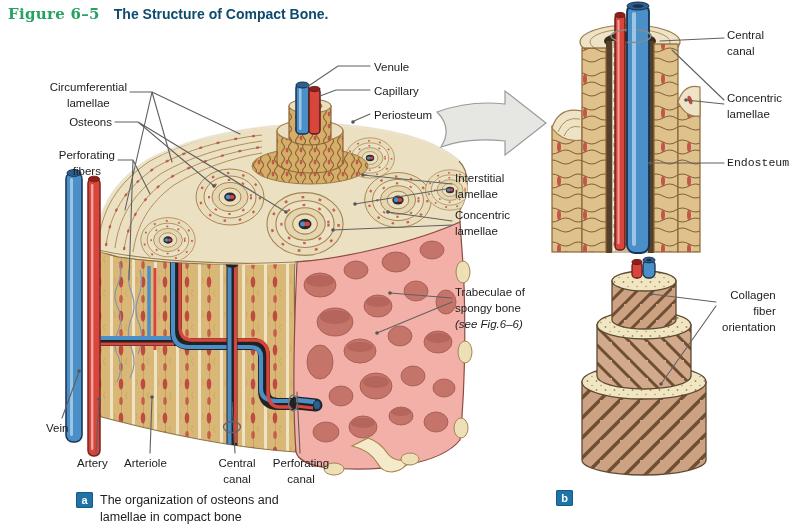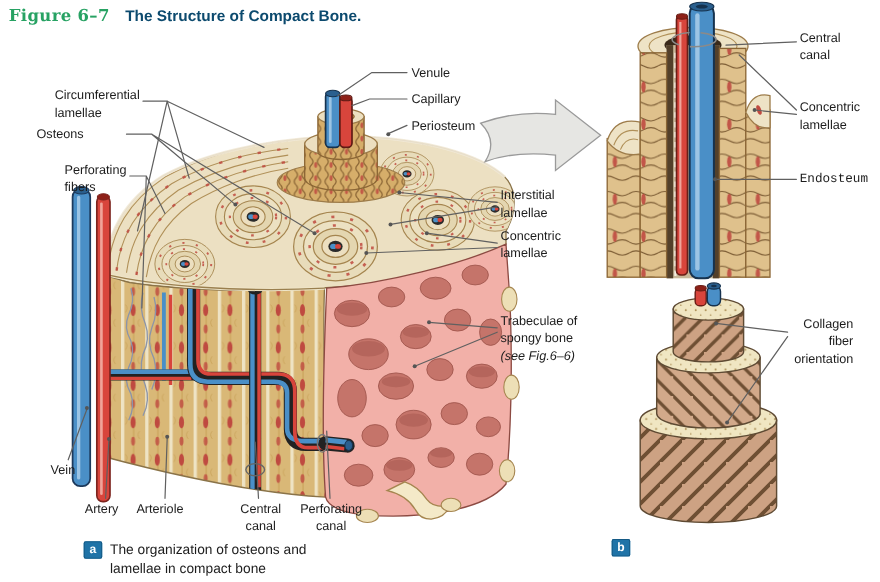--- a/index.html
+++ b/index.html
@@ -4,21 +4,21 @@
 <style>
   html,body{margin:0;padding:0;background:#fff;}
   #stage{position:relative;width:800px;height:529px;background:#ffffff;overflow:hidden;
          font-family:"Liberation Sans",sans-serif;}
   #art{position:absolute;left:0;top:0;z-index:0;}
   .hdr{position:absolute;left:8px;top:5px;display:flex;align-items:baseline;z-index:2;}
   .fignum{font-family:"DejaVu Serif",serif;font-weight:bold;font-size:15px;color:#27a263;letter-spacing:.3px;}
   .figtitle{margin-left:14px;font-weight:bold;font-size:14px;color:#0c4a6e;}
   .label{position:absolute;z-index:2;font-size:11.5px;line-height:16px;color:#1c1c1c;
          white-space:pre-line;}
-  .label.r{text-align:left;}
+  .label.r{text-align:center;}
   .label.c{text-align:center;}
   .ital{font-style:italic;display:block;}
   .cap{position:absolute;z-index:2;display:flex;align-items:flex-start;}
   .badge{width:17px;height:16px;background:#1f73a7;border-radius:2px;color:#fff;
          font-weight:bold;font-size:11px;line-height:16px;text-align:center;flex:0 0 auto;
          box-shadow:0 0 0 1px #155a85 inset;}
   .captext{margin-left:7px;font-size:12.5px;line-height:17px;color:#1d1d1d;white-space:pre-line;}
 </style>
 </head>
 <body>
@@ -324,27 +324,27 @@
       <circle cx="650" cy="163" r="1.8"></circle>
         <circle cx="686" cy="100" r="1.8"></circle>
       <circle cx="651" cy="294" r="1.8"></circle>
         <circle cx="661" cy="384" r="1.8"></circle>
       <circle cx="214" cy="186" r="1.8"></circle>
         <circle cx="286" cy="212" r="1.8"></circle>
     </g>
   </svg>
 
   <div class="hdr">
-    <span class="fignum">Figure 6–7</span>
+    <span class="fignum">Figure 6–5</span>
     <span class="figtitle">The Structure of Compact Bone.</span>
   </div>
 
   <div class="label r" style="right:673px;top:79px;">Circumferential
 lamellae</div>
-  <div class="label r" style="right:724px;top:114px;">Osteons</div>
+  <div class="label r" style="right:688px;top:114px;">Osteons</div>
   <div class="label r" style="right:685px;top:147px;">Perforating
 fibers</div>
   <div class="label" style="left:374px;top:59px;">Venule</div>
   <div class="label" style="left:374px;top:83px;">Capillary</div>
   <div class="label" style="left:374px;top:107px;">Periosteum</div>
   <div class="label" style="left:455px;top:170px;">Interstitial
 lamellae</div>
   <div class="label" style="left:455px;top:207px;">Concentric
 lamellae</div>
   <div class="label" style="left:455px;top:284px;"><span>Trabeculae of

